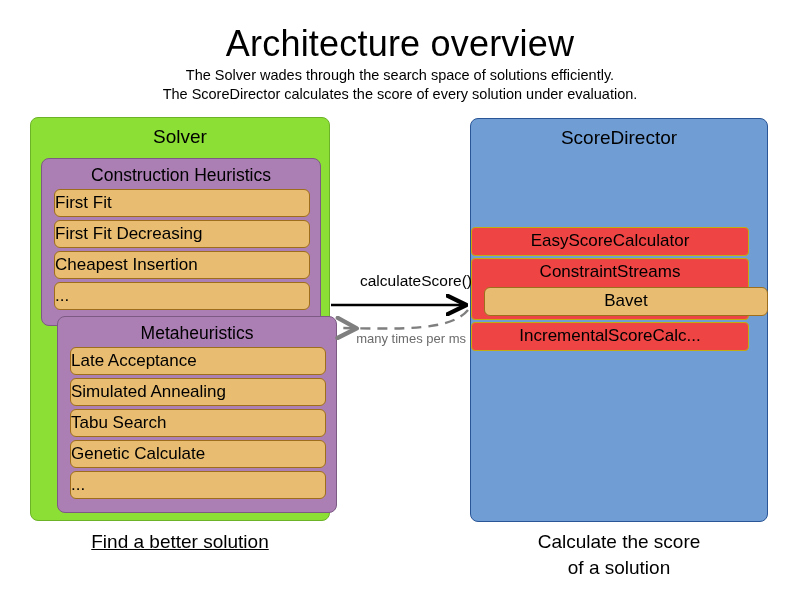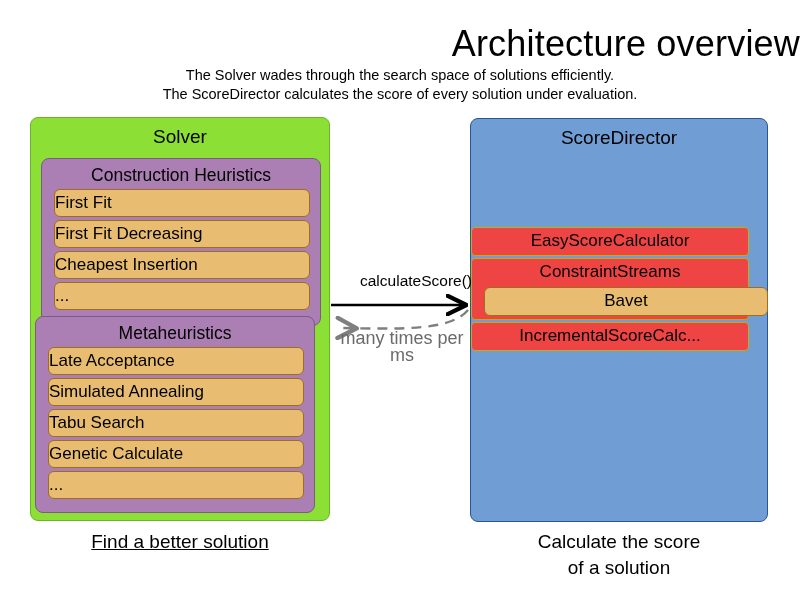--- a/index.html
+++ b/index.html
@@ -22,21 +22,20 @@
     top: 22px;
     left: 0;
     width: 800px;
     text-align: center;
   }
   #title {
     font-size: 36px;
     line-height: 44px;
     font-weight: normal;
     letter-spacing: 0.2px;
-    text-align: right;
   }
   #subtitle-1, #subtitle-2 {
     font-size: 14.5px;
     line-height: 19px;
   }
 
   
   .panel {
     position: absolute;
     box-sizing: border-box;
@@ -70,21 +69,21 @@
 
   
   .group {
     position: absolute;
     box-sizing: border-box;
     background: #ab7fb4;
     border: 1.5px solid #7c5a84;
     border-radius: 8px;
   }
   #group-ch { left: 10px; top: 40px; width: 280px; height: 168px; }
-  #group-mh { left: 4px; top: 198px; width: 280px; height: 197px; }
+  #group-mh { left: 26px; top: 198px; width: 280px; height: 197px; }
   .group-title {
     position: absolute;
     top: 4px;
     left: 0;
     width: 100%;
     text-align: center;
     font-size: 17.5px;
     line-height: 24px;
   }
 
@@ -150,22 +149,22 @@
     width: 142px;
     text-align: right;
     font-size: 15.5px;
     line-height: 20px;
   }
   #label-many-times {
     position: absolute;
     left: 338px;
     top: 330px;
     width: 128px;
-    text-align: center;
-    font-size: 18px;
+    text-align: right;
+    font-size: 13px;
     line-height: 17px;
     color: #6b6b6b;
   }
 
   
   .caption {
     position: absolute;
     text-align: center;
     font-size: 19px;
     line-height: 26px;

